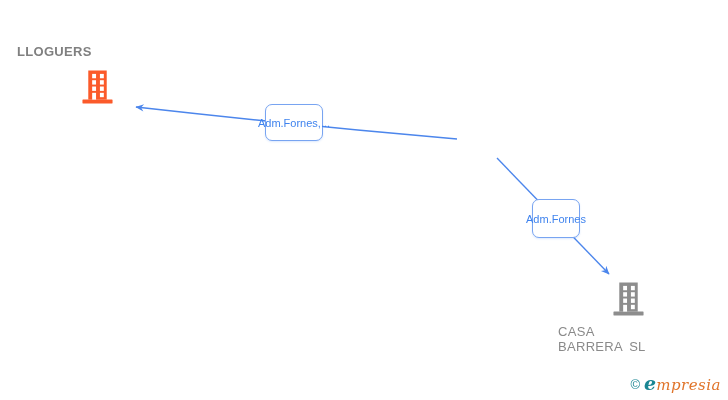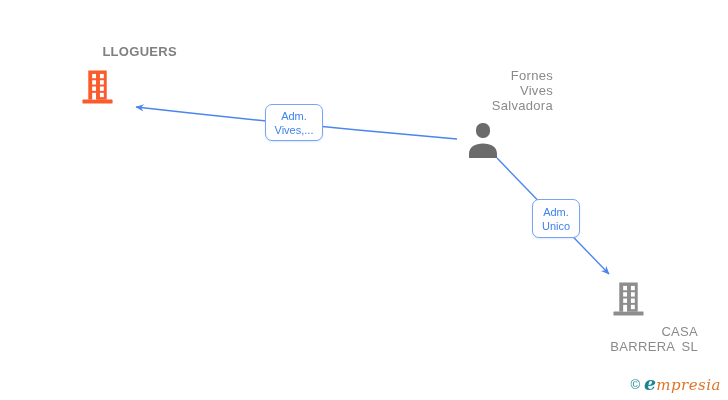--- a/index.html
+++ b/index.html
@@ -4,33 +4,33 @@
 <style>
   html,body{margin:0;padding:0;background:#ffffff;}
   #canvas{
     position:relative;width:728px;height:400px;background:#ffffff;overflow:hidden;
     font-family:"Liberation Sans", sans-serif;
   }
   .edges{position:absolute;left:0;top:0;}
   .edge{stroke:#4c86ec;stroke-width:1.4;fill:none;}
   .node{position:absolute;cursor:pointer;}
   .nlabel{
-    text-align:right;color:#8a8a8a;font-size:13px;line-height:15px;
+    text-align:left;color:#8a8a8a;font-size:13px;line-height:15px;
     letter-spacing:.3px;word-spacing:3px;white-space:nowrap;
   }
   .nlabel.strong{font-weight:700;color:#808080;}
   .icon{display:block;margin:0 auto;}
   .b-orange{fill:#fb5a2a;}
   .b-gray{fill:#8d8d8d;}
   .p-gray{fill:#6b6b6b;}
   .win{fill:#ffffff;}
   .edge-label{
     position:absolute;background:#ffffff;border:1.5px solid #78a4f1;border-radius:7px;
     color:#3f83ee;font-size:11px;line-height:14px;text-align:center;
-    display:flex;flex-direction:column;justify-content:center;align-items:center;
+    display:flex;flex-direction:row;justify-content:center;align-items:center;
     box-shadow:0 1px 2px rgba(66,133,244,.18);cursor:pointer;box-sizing:border-box;
   }
   .wm{
     position:absolute;right:7px;bottom:6px;text-decoration:none;cursor:pointer;
     font-family:"DejaVu Serif", serif;white-space:nowrap;
   }
   .wm-c{color:#1a8693;font-size:13px;font-family:"Liberation Sans",sans-serif;vertical-align:1px;}
   .wm-e{color:#1a8693;font-style:italic;font-size:19px;font-weight:700;margin-left:4px;}
   .wm-rest{color:#e0742a;font-style:italic;font-size:15px;letter-spacing:.5px;margin-top:40px;}
 </style>
@@ -60,31 +60,20 @@
       <rect class="win" x="19.5" y="4" width="4" height="4.5"></rect>
       <rect class="win" x="11.5" y="10.5" width="4" height="4.5"></rect>
       <rect class="win" x="19.5" y="10.5" width="4" height="4.5"></rect>
       <rect class="win" x="11.5" y="17" width="4" height="4.5"></rect>
       <rect class="win" x="19.5" y="17" width="4" height="4.5"></rect>
       <rect class="win" x="11.5" y="23.5" width="4" height="7"></rect>
       <rect class="win" x="19.5" y="23.5" width="4" height="4.5"></rect>
     </svg>
   </div>
 
-  <div class="node" style="left:413px;top:68px;width:140px;">
-    <div class="nlabel">
-      <div>Fornes</div>
-      <div>Vives</div>
-      <div>Salvadora</div>
-    </div>
-    <svg class="icon" style="margin-top:10px" width="34" height="35" viewBox="0 0 34 35">
-      <rect class="p-gray" x="10" y="0" width="14" height="15" rx="6.5"></rect>
-      <path class="p-gray" d="M3 35 v-4.2 c0 -6.8 6.2 -10.3 14 -10.3 s14 3.5 14 10.3 V35 Z"></path>
-    </svg>
-  </div>
 
   <div class="node" style="left:558px;top:282px;width:140px;">
     <svg class="icon" width="33" height="34" viewBox="0 0 34 35">
       <rect class="b-gray" x="1.5" y="30.5" width="31" height="4" rx="0.5"></rect>
       <rect class="b-gray" x="7.5" y="0.5" width="19" height="30"></rect>
       <rect class="win" x="11.5" y="4" width="4" height="4.5"></rect>
       <rect class="win" x="19.5" y="4" width="4" height="4.5"></rect>
       <rect class="win" x="11.5" y="10.5" width="4" height="4.5"></rect>
       <rect class="win" x="19.5" y="10.5" width="4" height="4.5"></rect>
       <rect class="win" x="11.5" y="17" width="4" height="4.5"></rect>
@@ -93,25 +82,25 @@
       <rect class="win" x="19.5" y="23.5" width="4" height="4.5"></rect>
     </svg>
     <div class="nlabel" style="margin-top:8px">
       <div>CASA</div>
       <div>BARRERA SL</div>
     </div>
   </div>
 
   <div class="edge-label" style="left:265px;top:104px;width:58px;height:37px;">
     <div>Adm.</div>
-    <div>Vives,...</div>
+    <div>Fornes,...</div>
   </div>
 
   <div class="edge-label" style="left:532px;top:199px;width:48px;height:39px;">
     <div>Adm.</div>
-    <div>Unico</div>
+    <div>Fornes</div>
   </div>
 
   <a class="wm">
     <span class="wm-c">©</span><span class="wm-e">e</span><span class="wm-rest">mpresia</span>
   </a>
 
 </div>
 
 </body></html>

